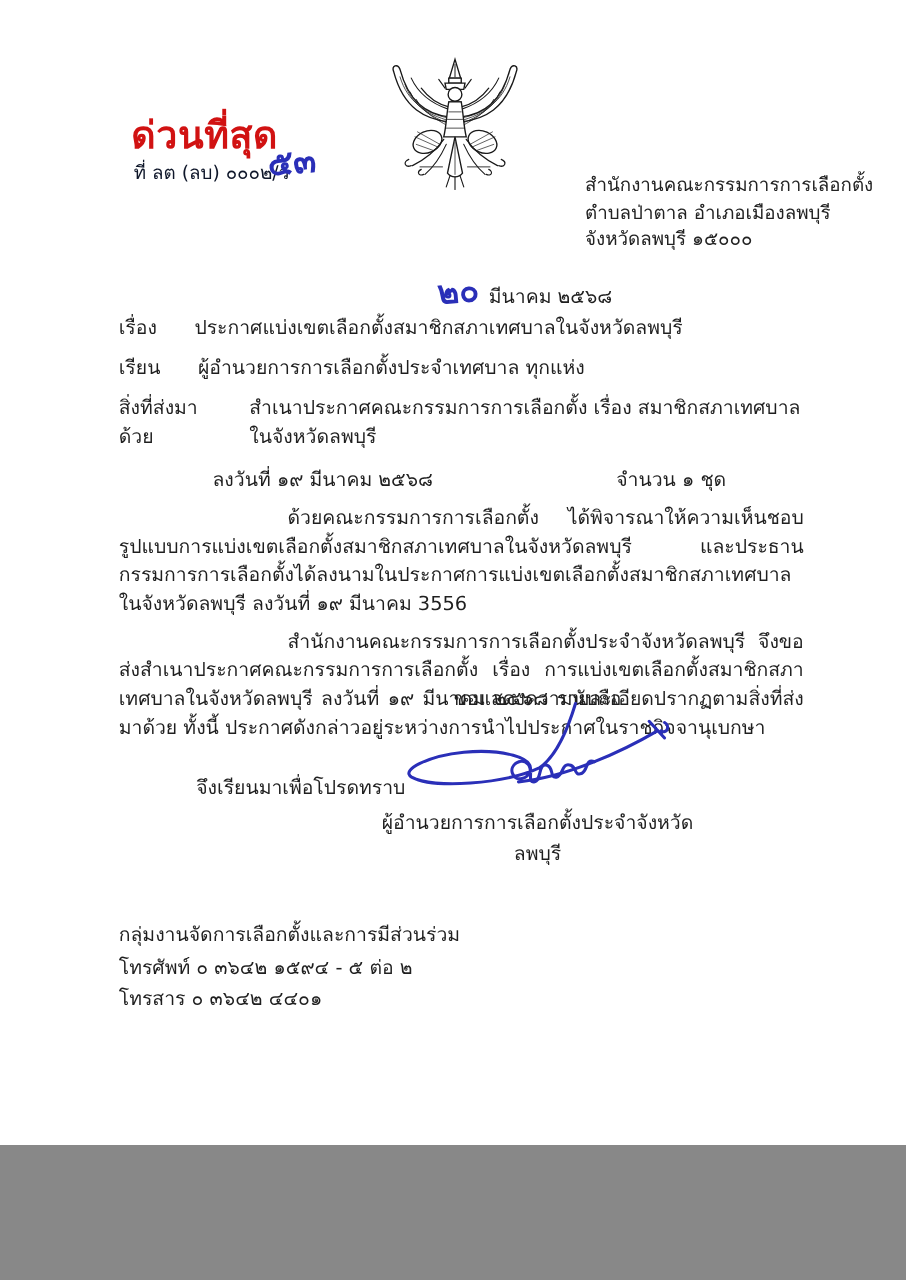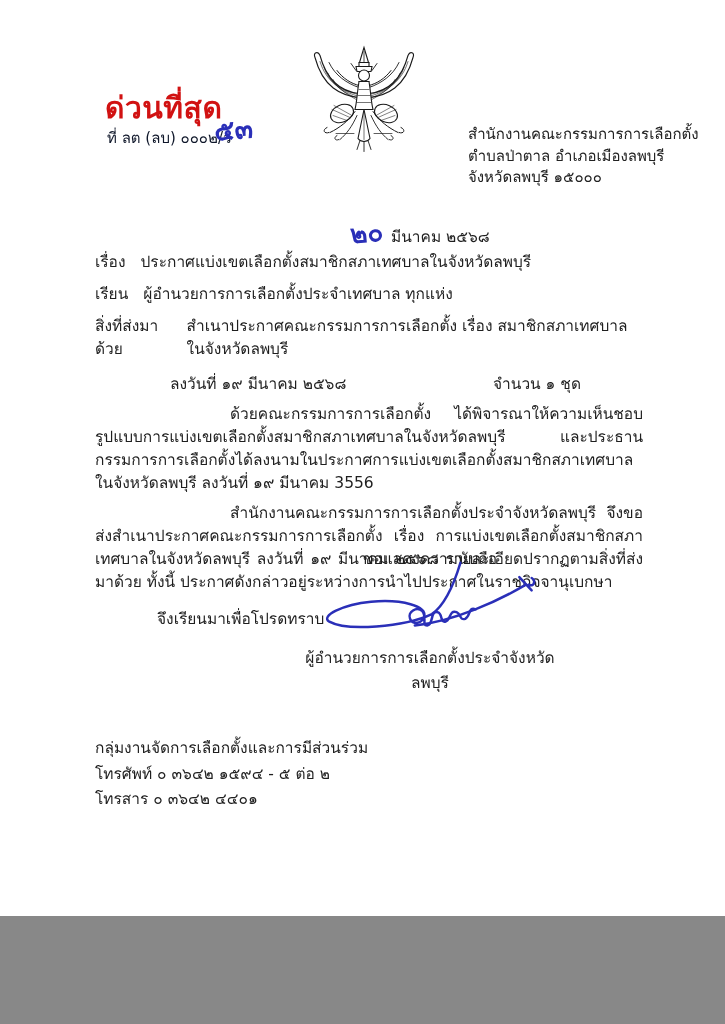--- a/index.html
+++ b/index.html
@@ -33,44 +33,44 @@
   .emblem{
     position:absolute;left:303px;top:44px;
     width:122px;height:110px;
   }
   .org-title{
     position:absolute;left:467px;top:86px;
     font-size:27px;font-weight:bold;color:#d11212;
     white-space:nowrap;
   }
   .address{
-    position:absolute;left:468px;top:124px;
+    position:absolute;left:468px;top:138px;
     font-size:15px;line-height:21.5px;color:#222;
   }
   .date-line{
     position:absolute;left:350px;top:212px;
     display:flex;align-items:baseline;gap:8px;
     font-size:15.5px;
   }
   .date-hand{font-size:26px;}
   
   .body-block{
     position:absolute;left:95px;top:251px;width:548px;
     font-size:15.5px;line-height:23px;
   }
-  .row{display:flex;gap:15px;margin-top:9px;}
+  .row{display:flex;gap:30px;margin-top:9px;}
   .row:first-child{margin-top:0;}
   .attach2{position:relative;margin-top:12px;padding-left:75px;height:23px;}
   .attach2 .qty{position:absolute;left:398px;top:0;white-space:nowrap;}
   .para{
     margin-top:7px;
     text-align:justify;
     text-indent:135px;
   }
-  .closing{margin-top:14px;padding-left:62px;}
+  .closing{margin-top:25px;padding-left:62px;}
   
   .sig-block{
     position:absolute;left:290px;top:546px;width:280px;
     text-align:center;font-size:15.5px;
   }
   .sig-svg{display:block;margin:-12px auto -4px auto;}
   .sig-name{margin-top:2px;}
   .sig-title{margin-top:14px;}
   
   .footer{

